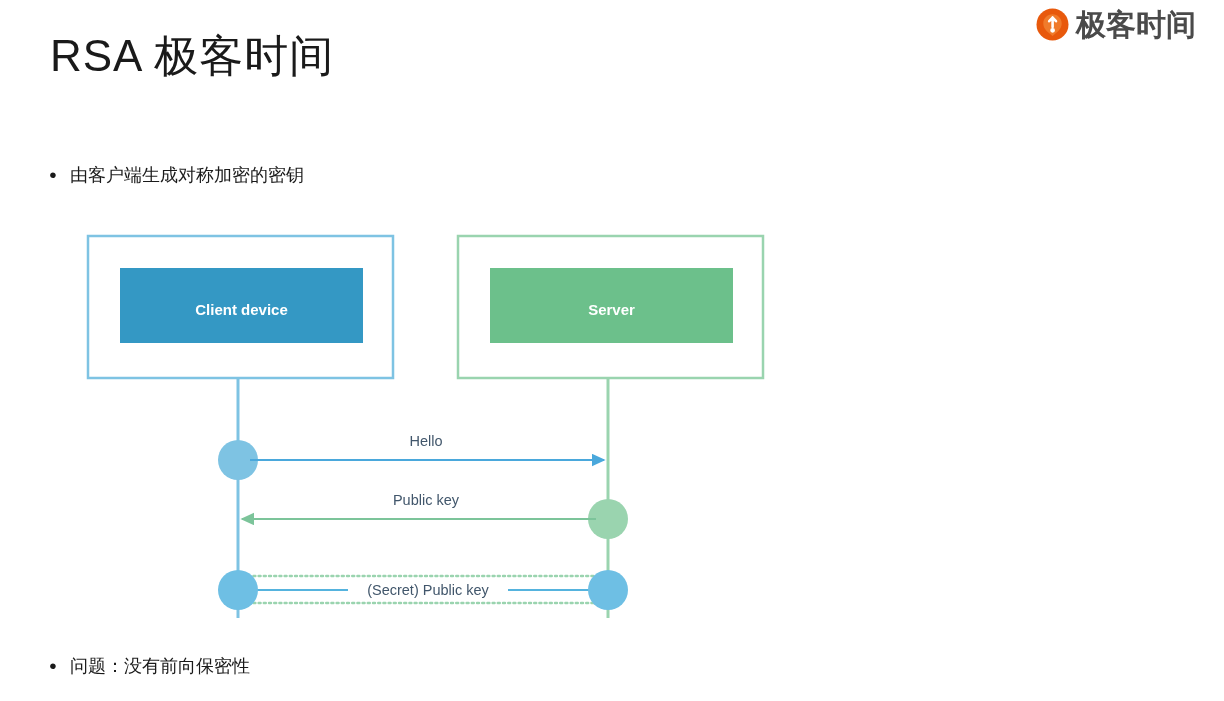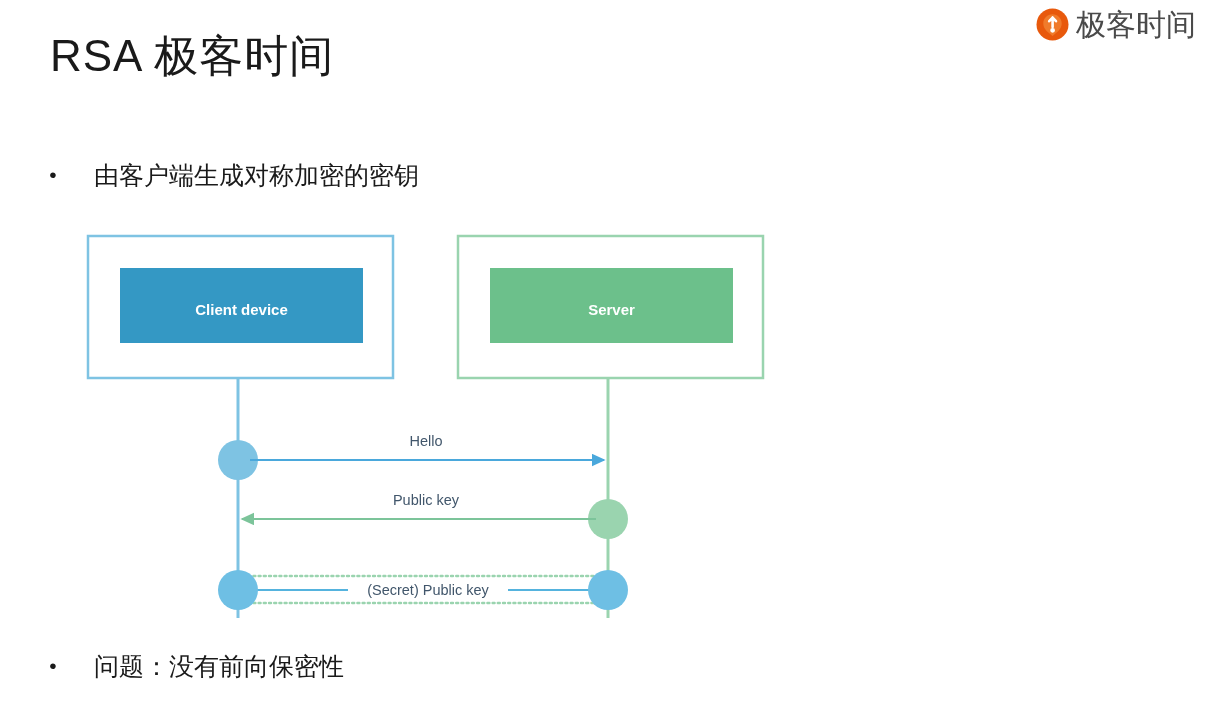--- a/index.html
+++ b/index.html
@@ -26,21 +26,21 @@
     gap: 7px;
   }
   #brand-logo .logo-mark {
     width: 33px;
     height: 33px;
     flex: 0 0 33px;
   }
   #brand-logo .logo-text {
     font-size: 30px;
     line-height: 33px;
-    font-weight: 400;
+    font-weight: 700;
     color: #4a4a4a;
     letter-spacing: 0px;
     white-space: nowrap;
   }
 
   
   #page-title {
     position: absolute;
     left: 50px;
     top: 27px;
@@ -61,25 +61,24 @@
     white-space: nowrap;
   }
   .bullet-row .dot {
     font-size: 21px;
     line-height: 34px;
     color: #1a1a1a;
     width: 10px;
     text-align: center;
   }
   .bullet-row .btxt {
-    font-size: 25px;
+    font-size: 18px;
     line-height: 34px;
     color: #1a1a1a;
     font-weight: 400;
-    margin-left: 24px;
   }
   #bullet-1 { left: 48px; top: 158px; }
   #bullet-2 { left: 48px; top: 649px; }
 
   
   #sequence-diagram {
     position: absolute;
     left: 80px;
     top: 228px;
     width: 700px;

